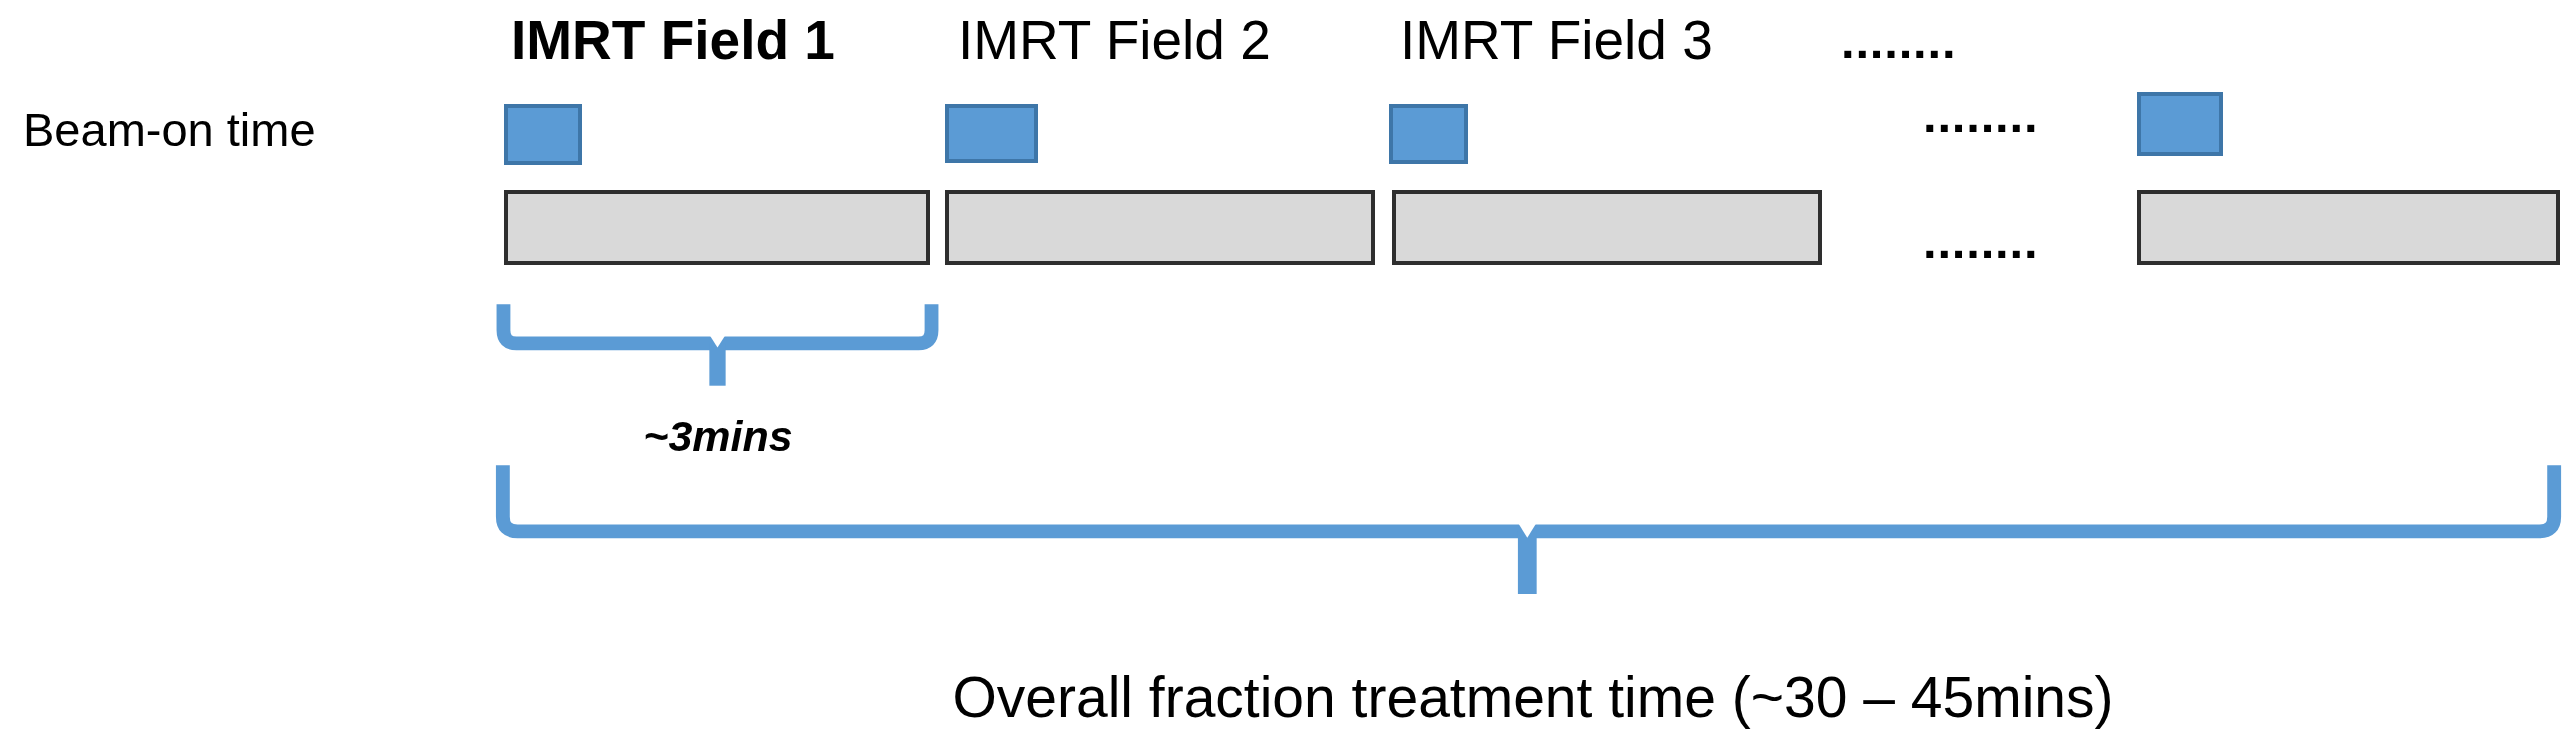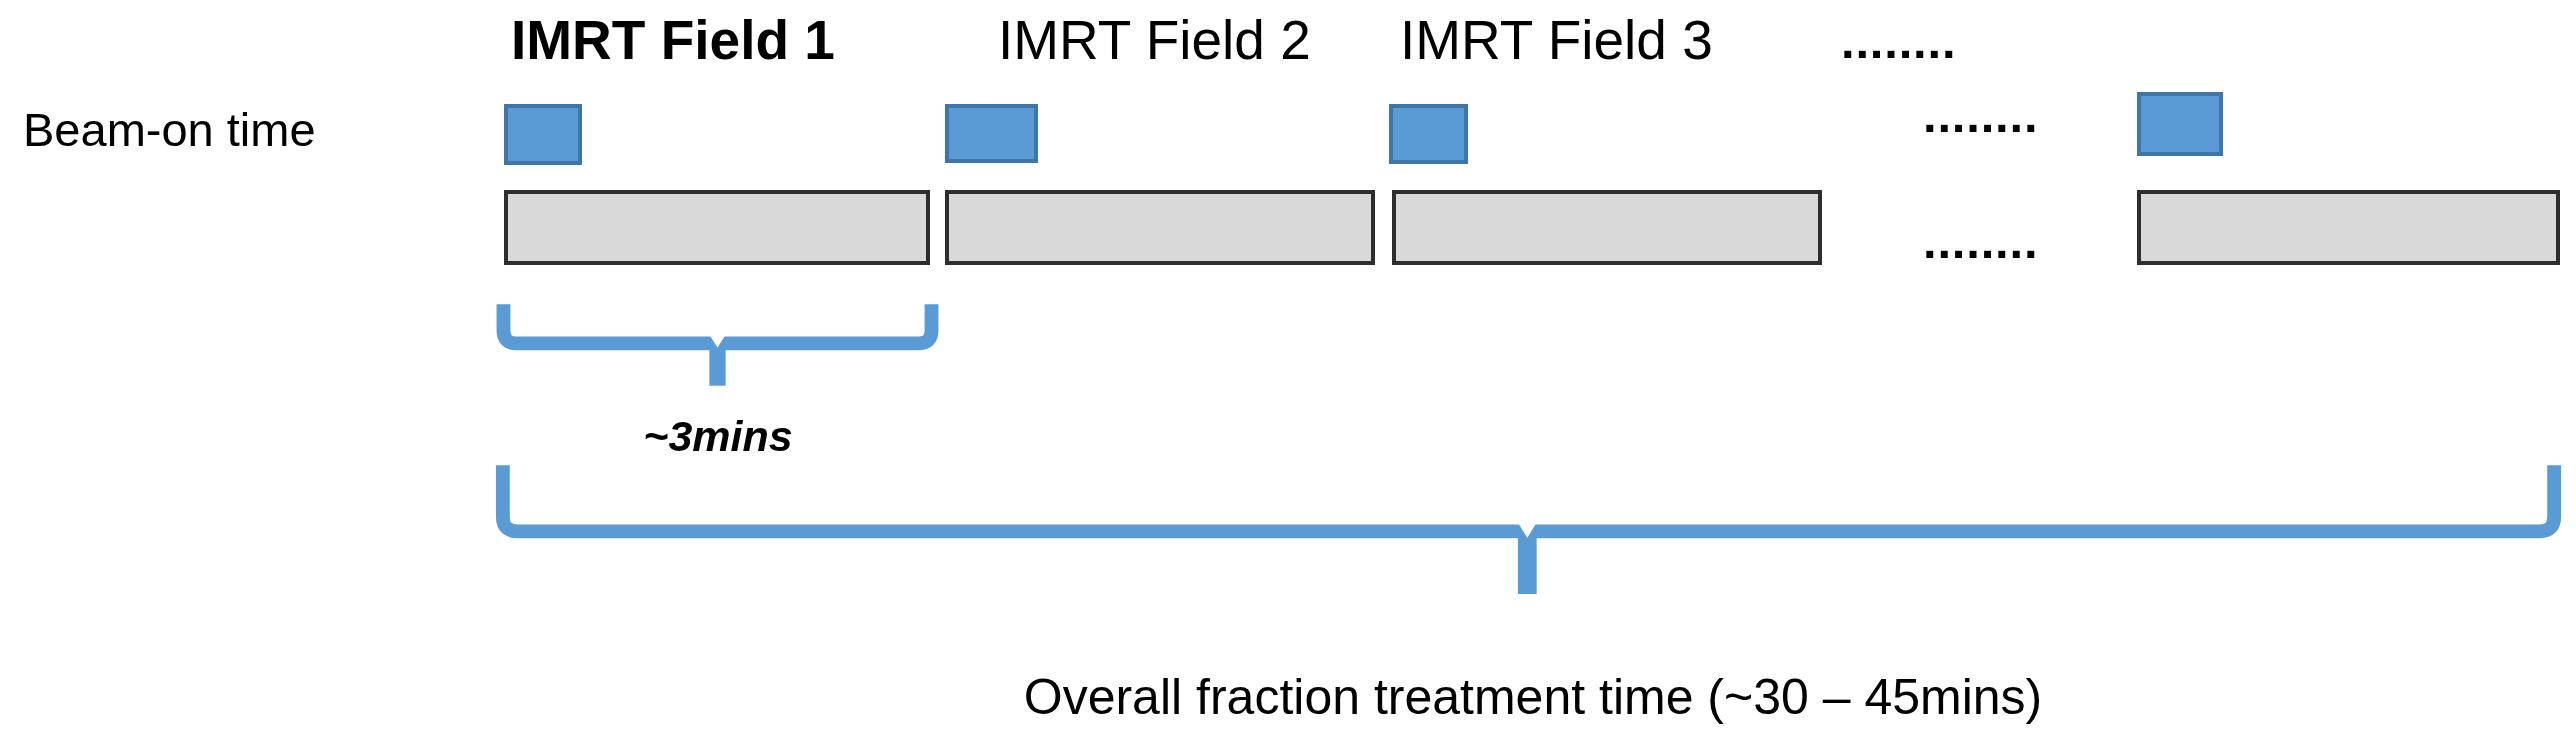--- a/index.html
+++ b/index.html
@@ -10,21 +10,21 @@
     background:var(--background,#fff);
     font-family:"Liberation Sans",sans-serif;
     color:var(--text,#000);
     overflow:hidden;
   }
   .rowlabel{position:absolute;font-size:47px;line-height:57px;white-space:nowrap;}
   #beam-label{left:23px;top:101px;}
   #wait-label{left:13px;top:202px;}
 
   .field-title{position:absolute;top:13px;font-size:55px;line-height:55px;white-space:nowrap;}
-  .t1{left:511px;font-weight:bold;} .t2{left:958px;margin-left:40px;} .t3{left:1400px;} .tn{left:2139px;}
+  .t1{left:511px;font-weight:bold;} .t2{left:958px;} .t3{left:1400px;} .tn{left:2139px;}
 
   .beam-block{position:absolute;box-sizing:border-box;
     background:var(--beam-fill,#5B9BD5);border:4.1px solid var(--beam-border,#3E76A8);}
   #beam1{left:504px;top:104px;width:78px;height:61px;}
   #beam2{left:945px;top:104px;width:93px;height:59px;}
   #beam3{left:1389px;top:104px;width:79px;height:60px;}
   #beamn{left:2137px;top:92px;width:86px;height:64px;}
 
   .wait-block{position:absolute;box-sizing:border-box;top:190px;height:75px;
     background:var(--wait-fill,#D9D9D9);border:4.9px solid var(--wait-border,#2E2E2E);}
@@ -38,21 +38,21 @@
   #dots-beam{left:1923px;top:91px;}
   #dots-wait{left:1923px;top:217px;}
 
   .brace-svg{position:absolute;}
   #brace-field1{left:489px;top:297px;width:457px;height:118px;}
   #brace-overall{left:489px;top:457px;width:2088px;height:147px;}
 
   .note-3mins{position:absolute;left:489px;top:413px;width:458px;
     text-align:center;font-size:43px;line-height:46px;font-style:italic;font-weight:700;white-space:nowrap;}
   .caption-overall{position:absolute;left:489px;top:666px;width:2088px;
-    text-align:center;font-size:50px;line-height:62px;white-space:nowrap;}
+    text-align:center;font-size:57px;line-height:62px;white-space:nowrap;}
 </style>
 </head>
 <body>
 
 <div class="canvas">
 
   <div class="rowlabel" id="beam-label">Beam-on time</div>
 
   <div class="field-title t1">IMRT Field 1</div>
   <div class="field-title t2">IMRT Field 2</div>

